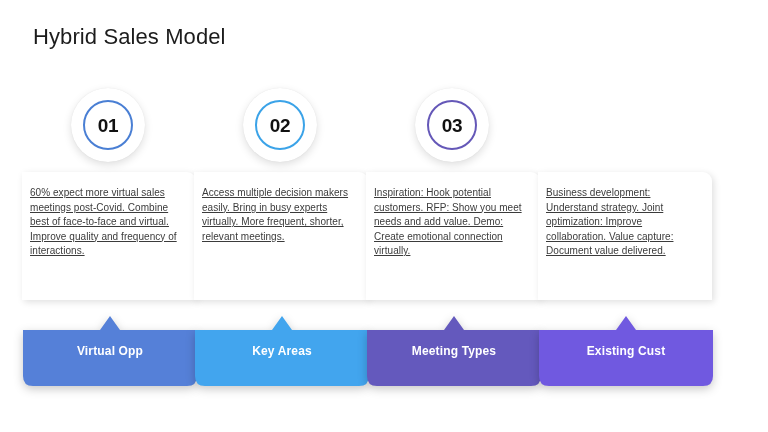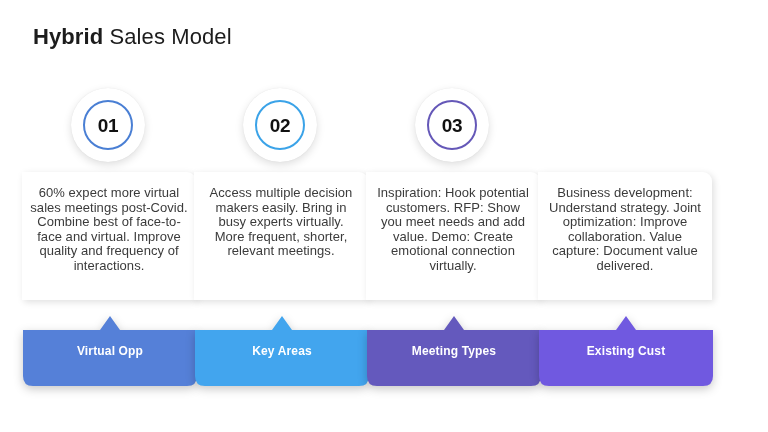--- a/index.html
+++ b/index.html
@@ -21,21 +21,21 @@
   .slide-title {
     position: absolute;
     left: 33px;
     top: 23px;
     font-size: 22px;
     line-height: 28px;
     letter-spacing: 0.1px;
     white-space: nowrap;
     color: #1c1c1c;
   }
-  .slide-title .t-strong { font-weight: 700; }
+  .slide-title .t-strong { font-weight: 400; }
   .slide-title .t-light  { font-weight: 400; }
 
   
   .columns {
     position: absolute;
     left: 0;
     top: 88px;
     width: 732px;
     height: 300px;
     display: flex;
@@ -94,25 +94,25 @@
     border-radius: 0 9px 0 0;
     box-shadow: 2px 2px 7px rgba(0,0,0,0.13);
     padding: 14px 8px 14px 8px;
     display: flex;
     flex-direction: column;
     justify-content: flex-start;
     align-items: center;
     z-index: 2;
   }
   .body-text {
-    font-size: 13px;
+    font-size: 10px;
     line-height: 14.6px;
-    text-align: center;
     color: #3b3b3b;
     letter-spacing: 0.05px;
+    text-decoration: underline;
   }
 
   
   .footer-bar {
     position: absolute;
     bottom: 2px;
     left: 1px;
     width: 174px;
     height: 78px;
     z-index: 5;

